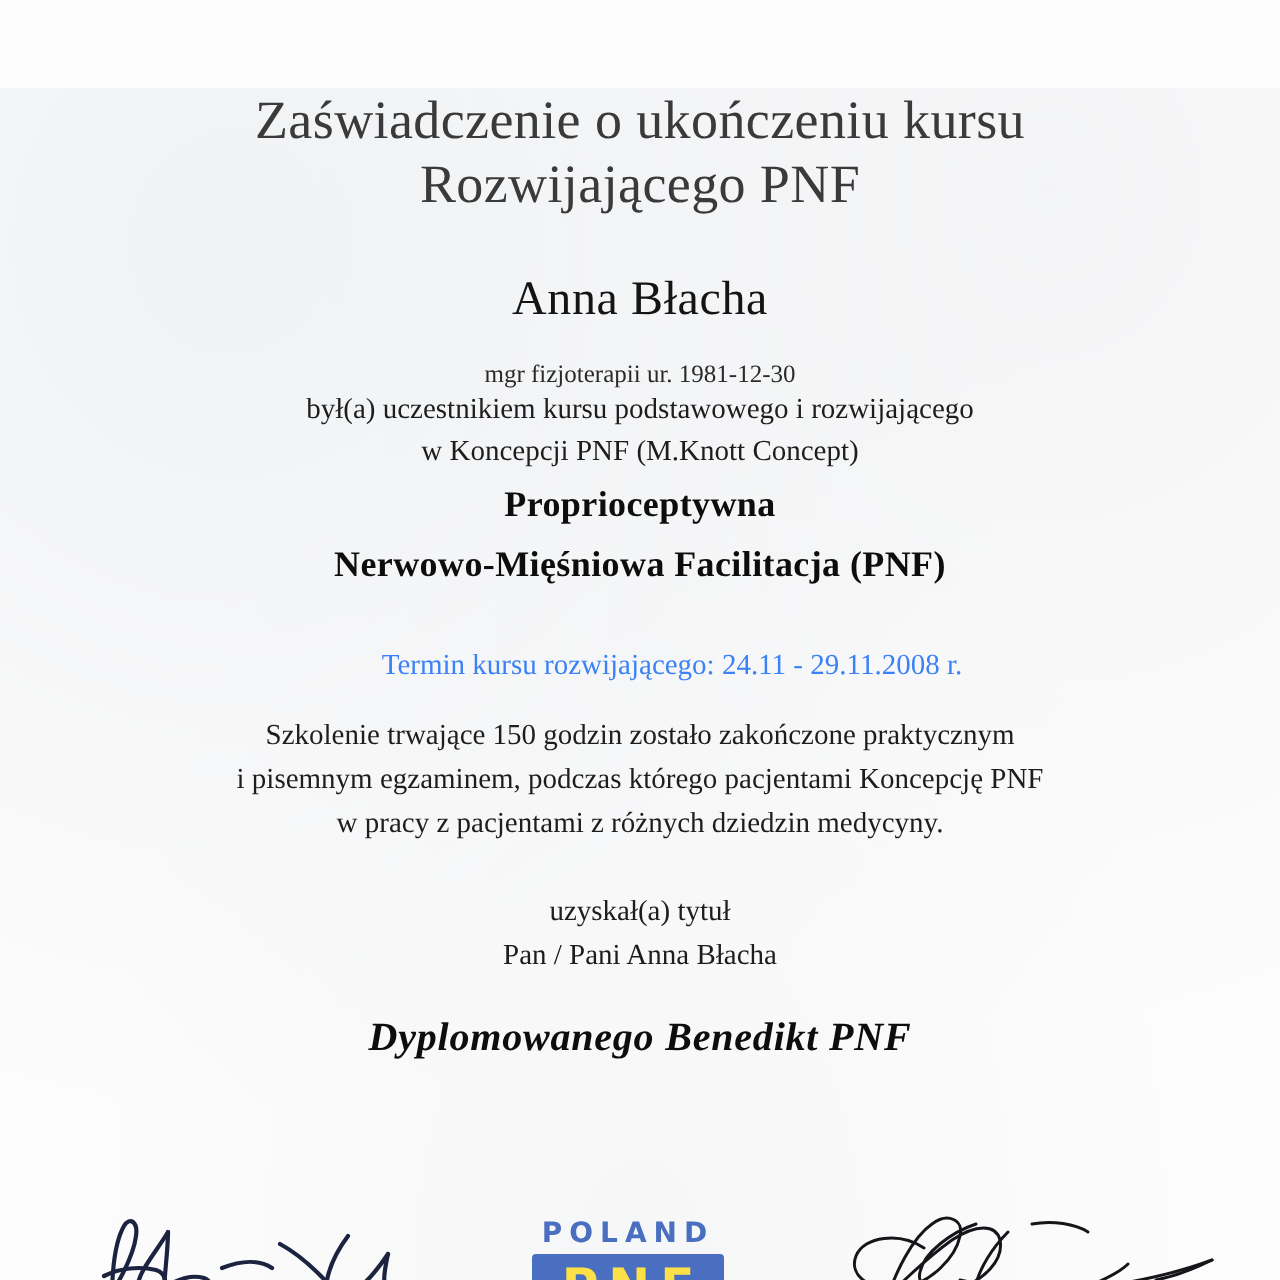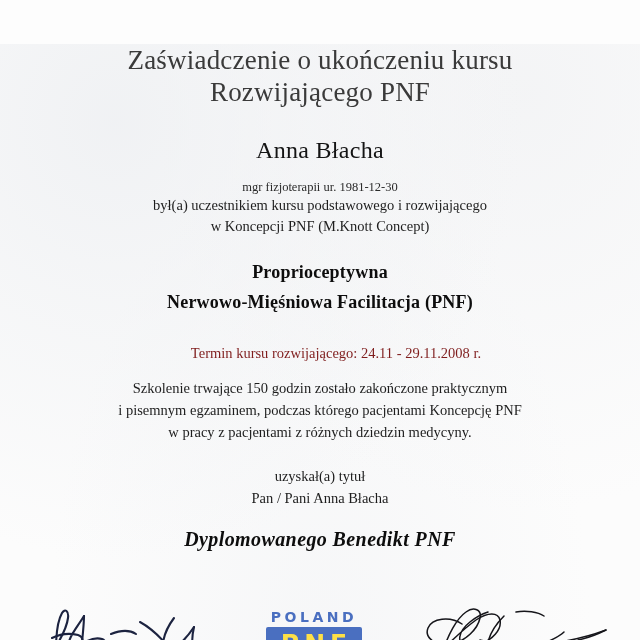--- a/index.html
+++ b/index.html
@@ -62,29 +62,29 @@
   }
   .participation {
     font-size: 14.5px;
     line-height: 21px;
     color: #1d1d1d;
   }
   .method {
     font-weight: bold;
     font-size: 18px;
     line-height: 30px;
-    margin-top: 20px;
+    margin-top: 0;
     color: #0d0d0d;
     letter-spacing: 0.2px;
   }
   .term {
     font-size: 14.5px;
     line-height: 20px;
     margin-top: 26px;
-    color: #7f1d1d;
+    color: #3b82f6;
     padding-left: 32px;
   }
   .description {
     font-size: 14.5px;
     line-height: 22px;
     margin-top: 14px;
     color: #1d1d1d;
   }
   .awardee {
     font-size: 14.5px;

